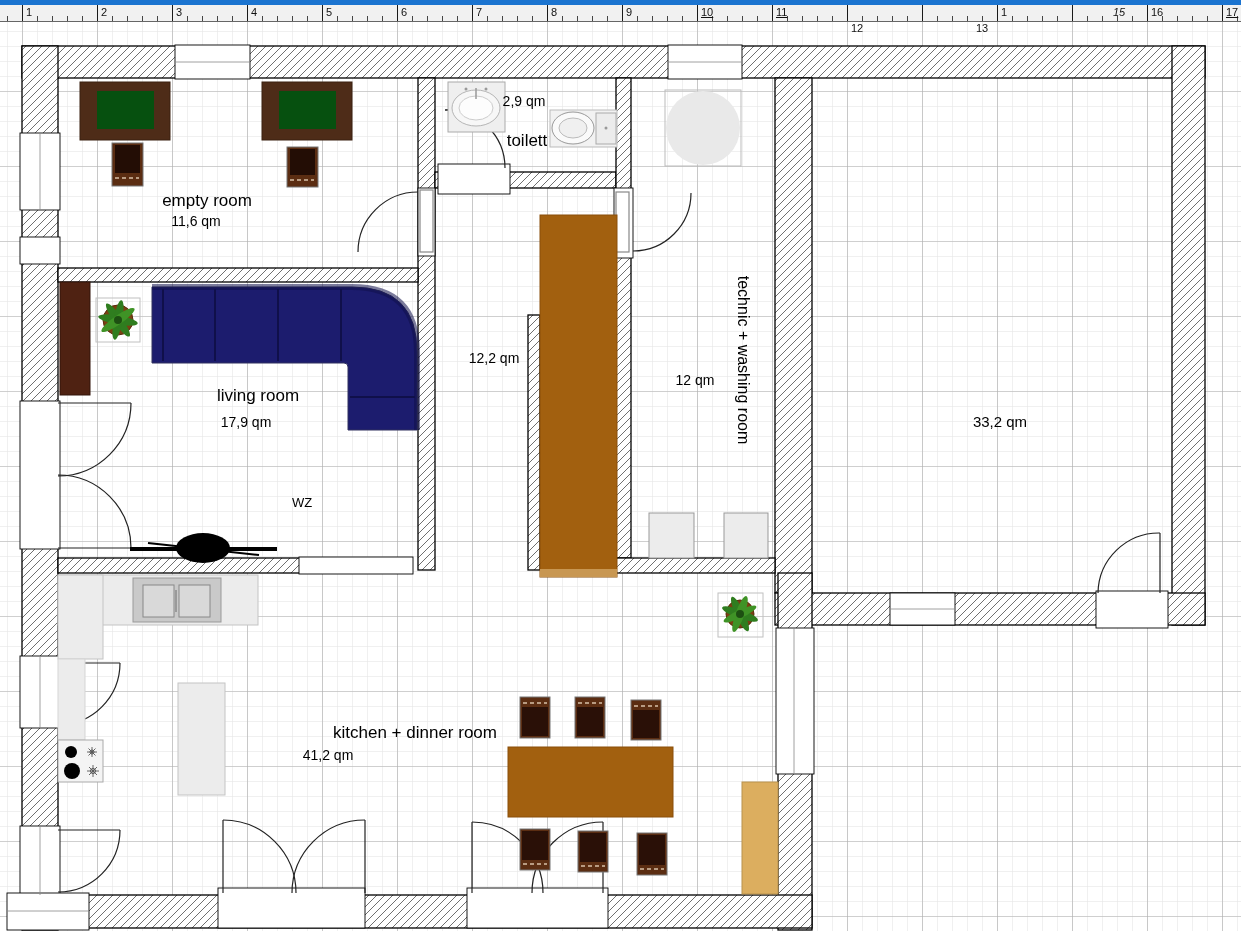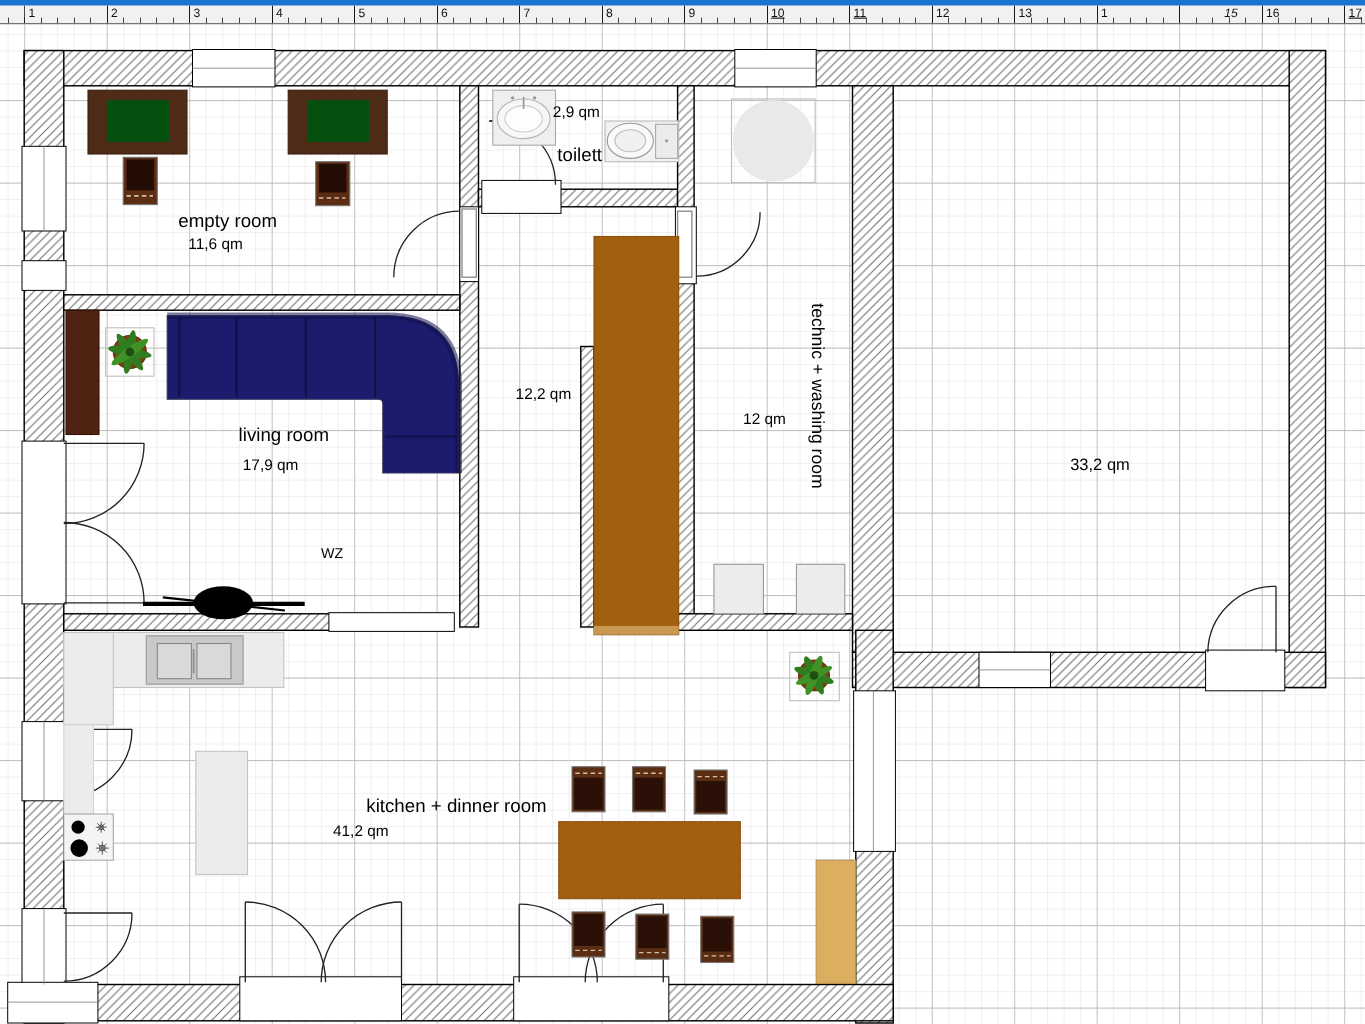--- a/index.html
+++ b/index.html
@@ -30,22 +30,22 @@
       <span style="left: 101px;">2</span>
       <span style="left: 176px;">3</span>
       <span style="left: 251px;">4</span>
       <span style="left: 326px;">5</span>
       <span style="left: 401px;">6</span>
       <span style="left: 476px;">7</span>
       <span style="left: 551px;">8</span>
       <span style="left: 626px;">9</span>
       <span style="left: 701px; text-decoration: underline;">10</span>
       <span style="left: 776px; text-decoration: underline;">11</span>
-      <span style="left: 851px;">12</span>
-      <span style="left: 926px;">13</span>
+      <span style="left: 851px; margin-top: 16px;">12</span>
+      <span style="left: 976px; margin-top: 16px;">13</span>
       <span style="left: 1001px;">1</span>
       <span style="left: 1113px; font-style: italic;">15</span>
       <span style="left: 1151px;">16</span>
       <span style="left: 1226px; text-decoration: underline;">17</span>
     </div>
 
   <svg width="1241" height="931" viewBox="0 0 1241 931">
     <defs>
       <pattern id="hatch" width="8" height="8" patternUnits="userSpaceOnUse">
         <rect width="8" height="8" fill="#fff"></rect>

